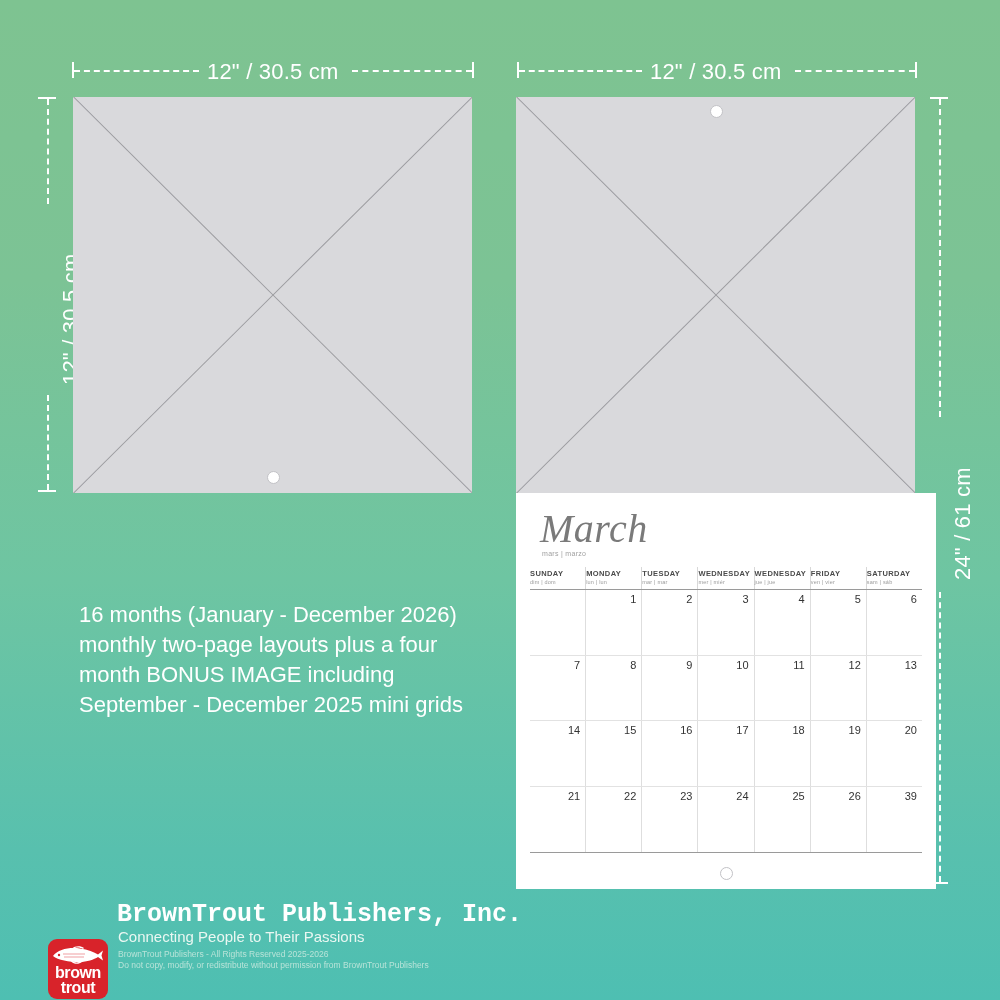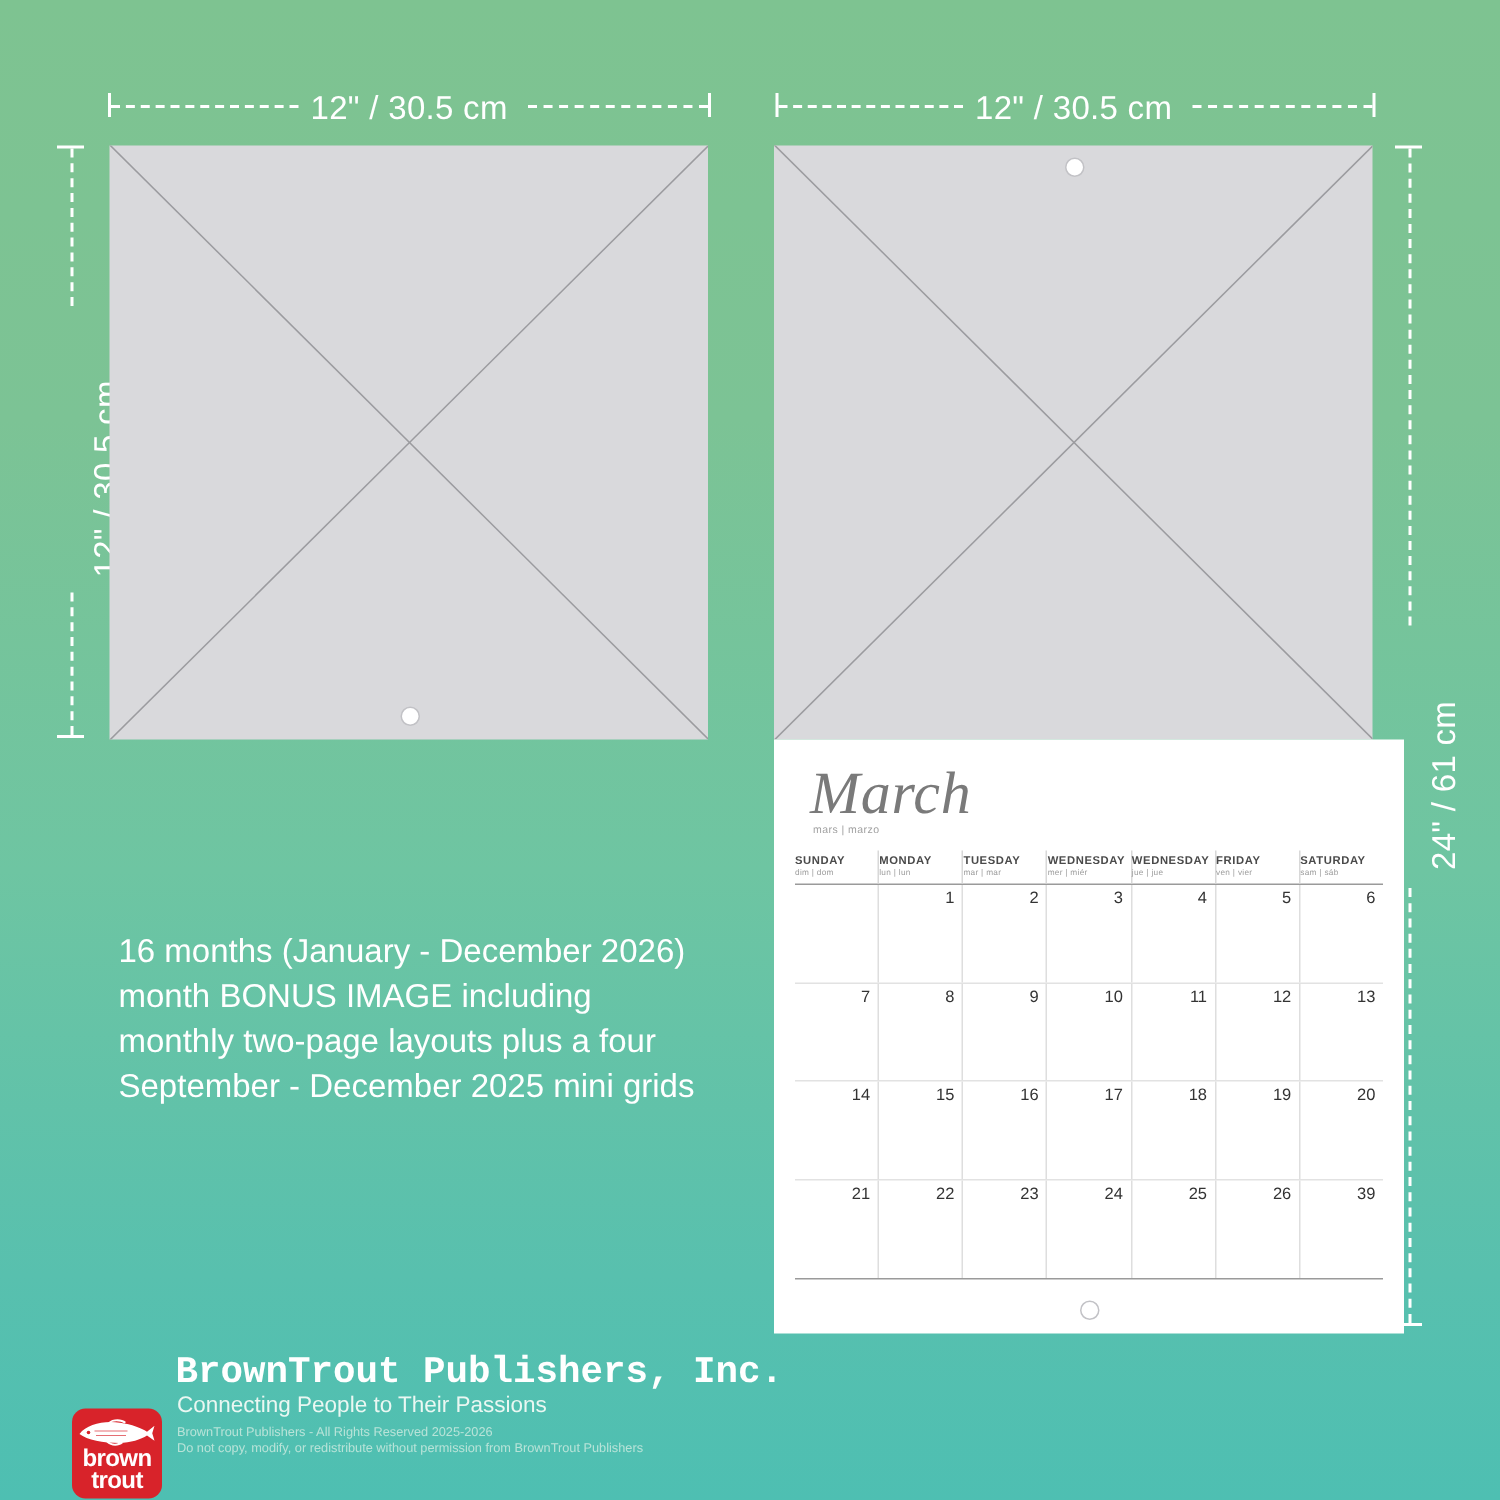--- a/index.html
+++ b/index.html
@@ -67,21 +67,20 @@
   }
 
   
   .headline{
     position:absolute;color:#ffffff;font-size:37px;font-weight:400;
     letter-spacing:.2px;white-space:nowrap;
   }
   .subcopy{
     position:absolute;color:#ffffff;font-size:22px;line-height:30px;
     font-weight:400;
-    margin-top:19px;
   }
 
   
   .logo{
     position:absolute;width:60px;height:60px;border-radius:9px;
     background:#d8232a;overflow:hidden;
   }
   .logo .fishwrap{position:absolute;left:4px;top:5px;width:52px;height:22px;}
   .logo .ltext{
     position:absolute;left:0;right:0;top:26px;color:#ffffff;
@@ -275,22 +274,22 @@
 
 
     </div>
 
     <div class="hole" style="left:50%;margin-left:-6px;bottom:9px;"></div>
   </div>
 
 
   <div class="subcopy" style="left:79px;top:600px;width:460px;">
     <div>16 months (January - December 2026)</div>
+    <div>monthly two-page layouts plus a four</div>
     <div>month BONUS IMAGE including</div>
-    <div>monthly two-page layouts plus a four</div>
     <div>September - December 2025 mini grids</div>
   </div>
 
   <div class="logo" style="left:48px;top:939px;">
     <div class="fishwrap">
       <svg viewBox="0 0 104 44" width="52" height="22" aria-hidden="true">
         <path d="M2 24 C12 11, 34 6, 56 9 C72 11, 84 16, 92 21 L102 13 L99 23 L102 33 L92 26 C84 31, 70 36, 55 36 C34 36, 12 32, 2 24 Z" fill="#ffffff"></path>
         <path d="M40 9 C46 3, 58 3, 64 8 L62 10 C56 6, 46 6, 42 10 Z" fill="#ffffff"></path>
         <path d="M38 35 C44 41, 54 41, 60 36 L58 34 C53 38, 44 38, 40 33 Z" fill="#ffffff"></path>
         <circle cx="14" cy="22" r="2.4" fill="#d8232a"></circle>

